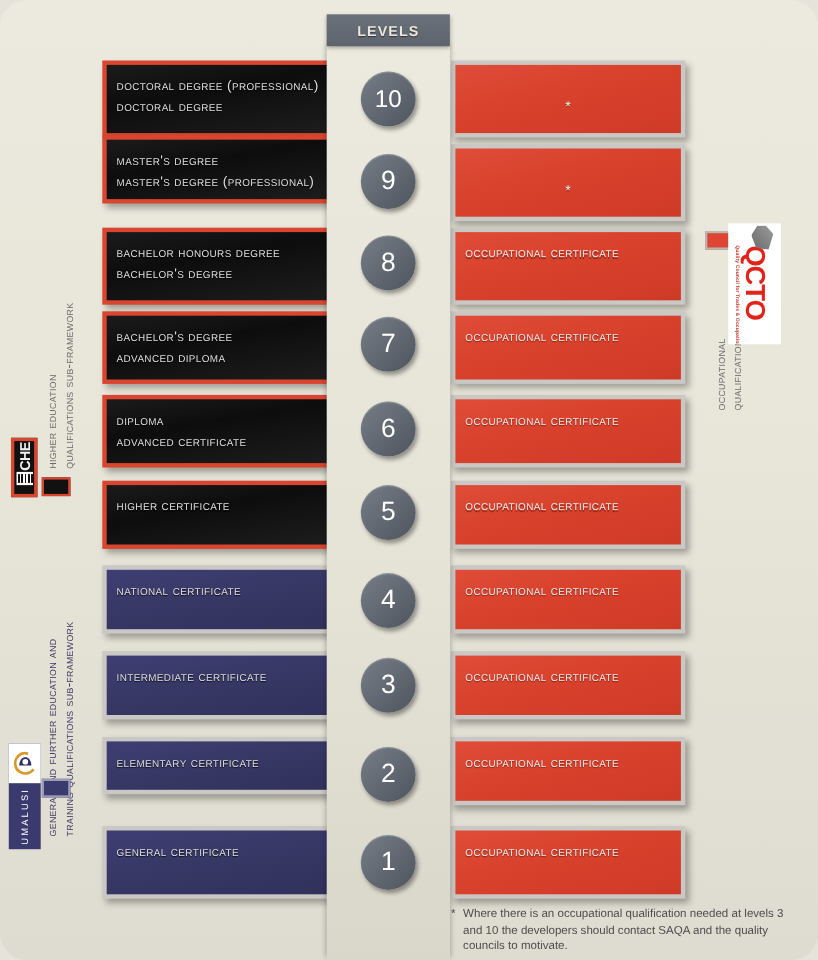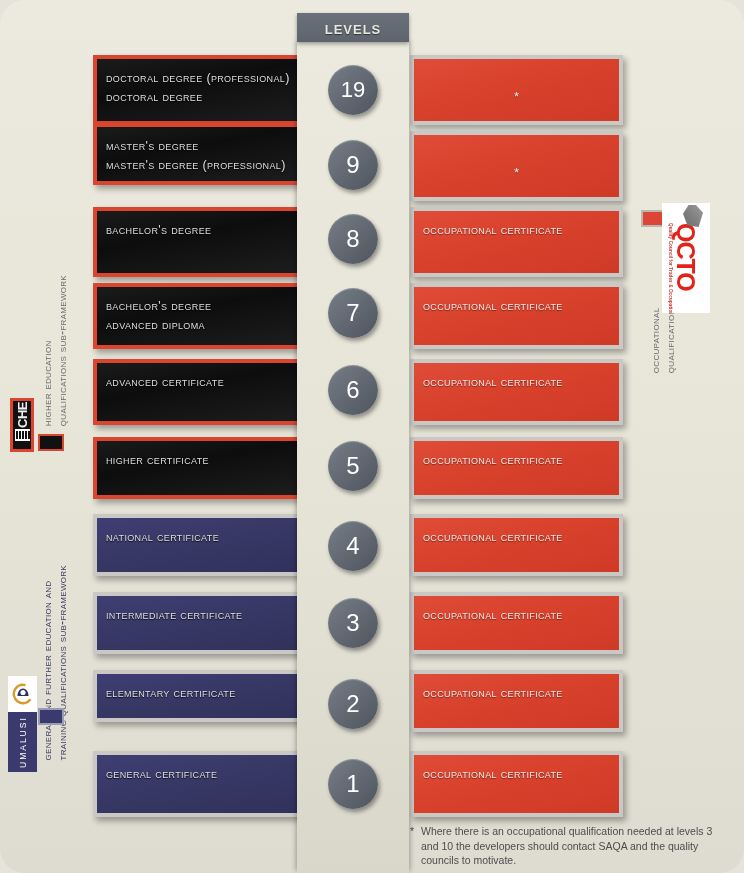--- a/index.html
+++ b/index.html
@@ -316,31 +316,33 @@
         </div>
       </div>
       <div class="left-box che" style="top: 123px; height: 62px;">
         <div class="left-inner">
           <span class="ln">Master's Degree</span>
           <span class="ln">Master's Degree (Professional)</span>
         </div>
       </div>
       <div class="left-box che" style="top: 207px; height: 70px;">
         <div class="left-inner">
+          <span class="ln">Bachelor Honours Degree</span>
           <span class="ln">Bachelor's Degree</span>
         </div>
       </div>
       <div class="left-box che" style="top: 283px; height: 66px;">
         <div class="left-inner">
           <span class="ln">Bachelor's Degree</span>
           <span class="ln">Advanced Diploma</span>
         </div>
       </div>
       <div class="left-box che" style="top: 359px; height: 66px;">
         <div class="left-inner">
+          <span class="ln">Diploma</span>
           <span class="ln">Advanced Certificate</span>
         </div>
       </div>
       <div class="left-box che" style="top: 437px; height: 62px;">
         <div class="left-inner">
           <span class="ln">Higher Certificate</span>
         </div>
       </div>
       <div class="left-box umal" style="top: 514px; height: 62px;">
         <div class="left-inner">
@@ -358,21 +360,21 @@
         </div>
       </div>
       <div class="left-box umal" style="top: 751px; height: 66px;">
         <div class="left-inner">
           <span class="ln">General Certificate</span>
         </div>
       </div>
     </div>
 
   <div id="level-circles">
-      <div class="level-circle wide" style="top: 65px;">19</div>
+      <div class="level-circle wide" style="top: 65px;">10</div>
       <div class="level-circle" style="top: 140px;">9</div>
       <div class="level-circle" style="top: 214px;">8</div>
       <div class="level-circle" style="top: 288px;">7</div>
       <div class="level-circle" style="top: 365px;">6</div>
       <div class="level-circle" style="top: 441px;">5</div>
       <div class="level-circle" style="top: 521px;">4</div>
       <div class="level-circle" style="top: 598px;">3</div>
       <div class="level-circle" style="top: 679px;">2</div>
       <div class="level-circle" style="top: 759px;">1</div>
     </div>

